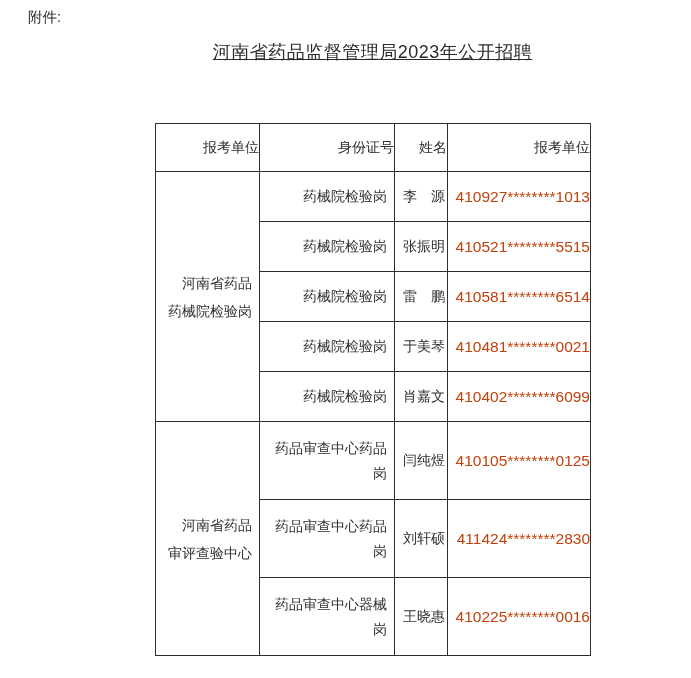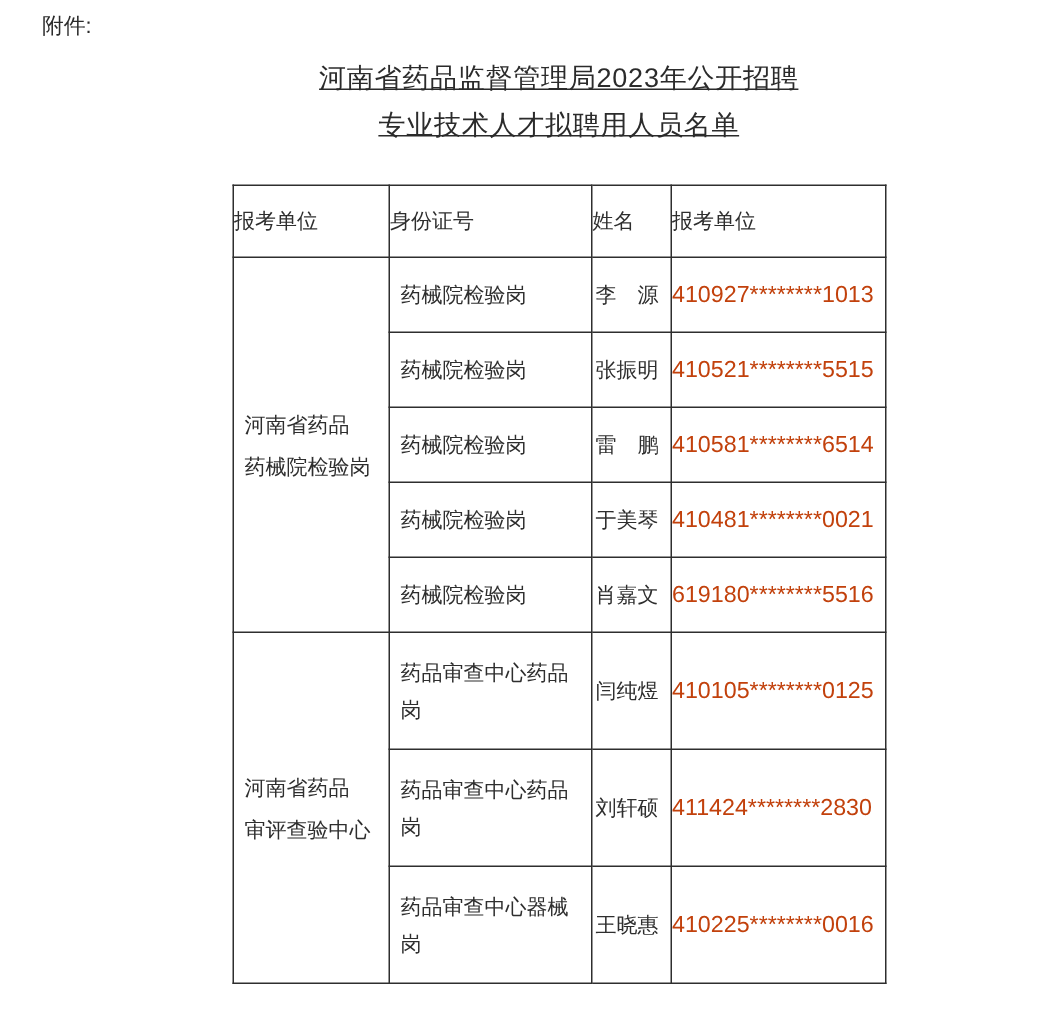--- a/index.html
+++ b/index.html
@@ -36,21 +36,21 @@
   table.roster {
     position: absolute;
     left: 155px;
     top: 123px;
     width: 435px;
     border-collapse: collapse;
     table-layout: fixed;
   }
   .roster th, .roster td {
     border: 1px solid #2e2e2e;
-    text-align: left;
+    text-align: right;
     vertical-align: middle;
     font-weight: normal;
     font-size: 14px;
     color: #2e2e2e;
     padding: 0;
     background: #ffffff;
   }
   .roster thead tr { height: 48px; }
   .roster tr.g1 { height: 50px; }
   .roster tr.g2 { height: 78px; }
@@ -61,21 +61,20 @@
 </style>
 </head>
 <body>
 
 <div class="page">
 
   <div class="attachment">附件:</div>
 
   <div class="title-wrap">
     <div>河南省药品监督管理局2023年公开招聘</div>
-    <div>专业技术人才拟聘用人员名单</div>
   </div>
 
   <table class="roster">
     <colgroup>
       <col style="width:104px">
       <col style="width:135px">
       <col style="width:53px">
       <col style="width:143px">
     </colgroup>
     <thead>
@@ -108,21 +107,21 @@
         <td class="idnum">410581********6514</td>
       </tr>
       <tr class="g1">
         <td class="pos">药械院检验岗</td>
         <td class="name">于美琴</td>
         <td class="idnum">410481********0021</td>
       </tr>
       <tr class="g1">
         <td class="pos">药械院检验岗</td>
         <td class="name">肖嘉文</td>
-        <td class="idnum">619180********5516</td>
+        <td class="idnum">410402********6099</td>
       </tr>
 
       <tr class="g2">
         <td class="unit-cell" rowspan="3">
           <div>河南省药品</div>
           <div>审评查验中心</div>
         </td>
         <td class="pos">药品审查中心药品岗</td>
         <td class="name">闫纯煜</td>
         <td class="idnum">410105********0125</td>

